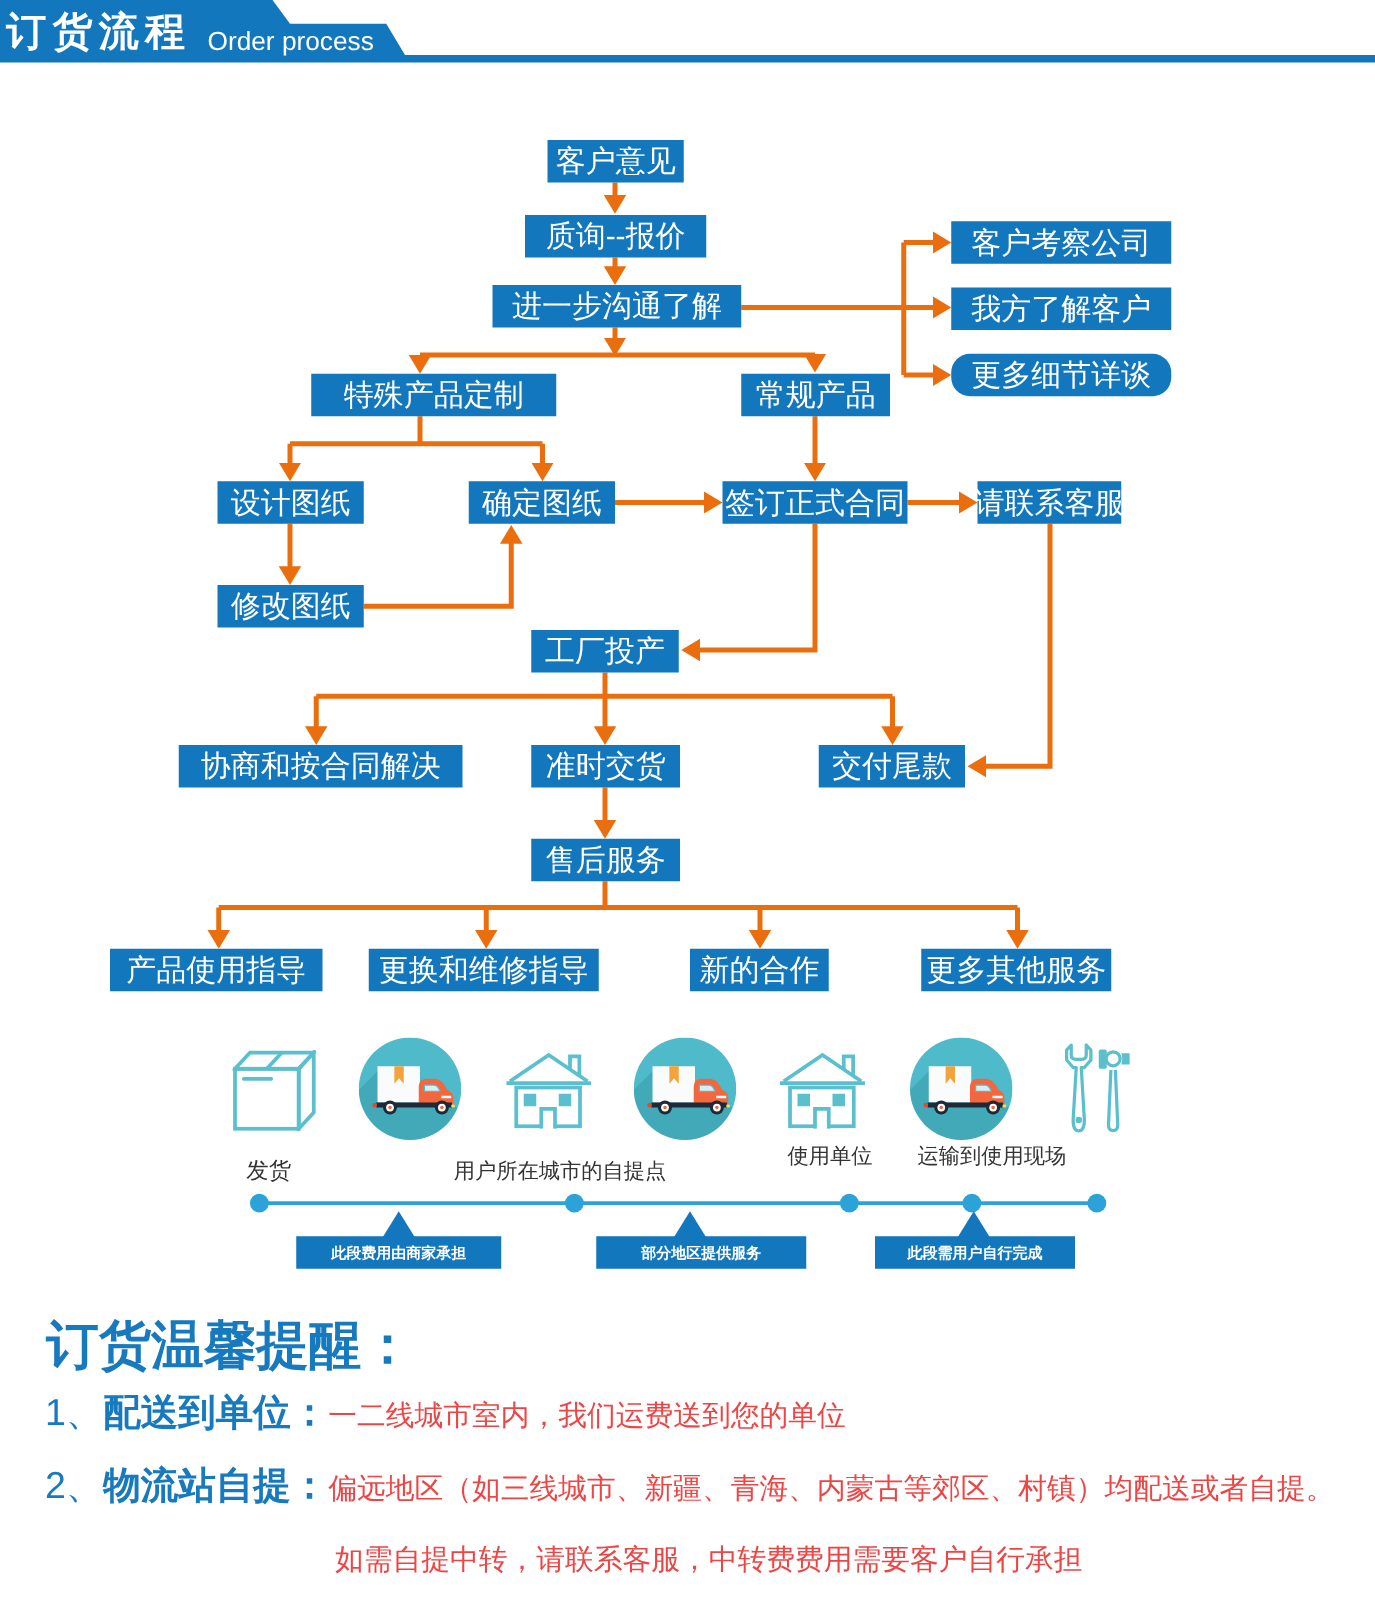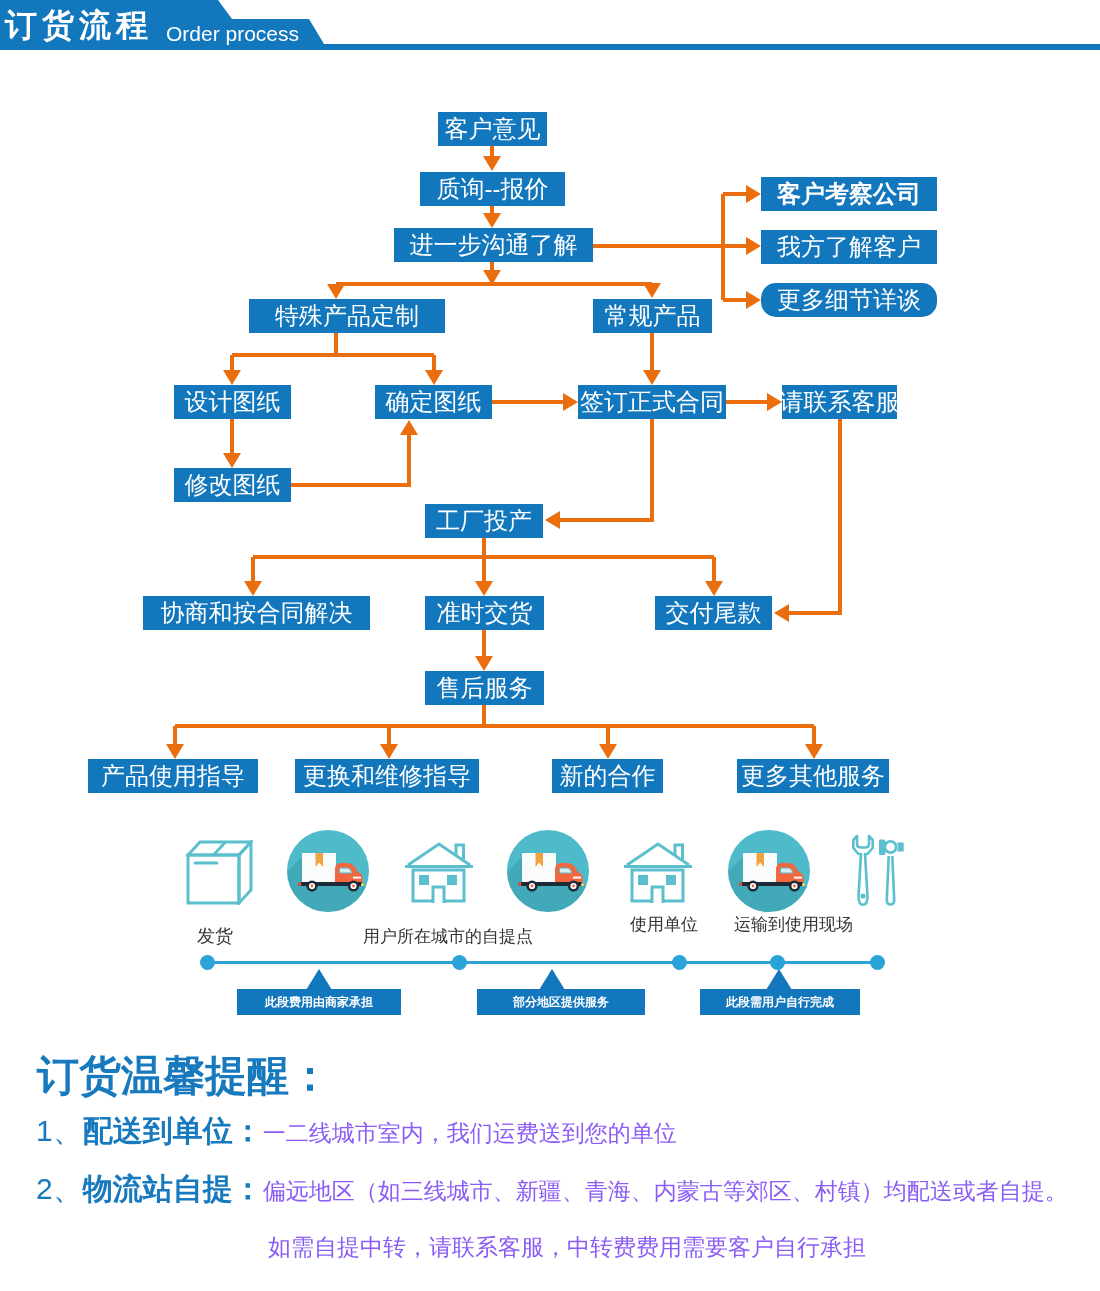--- a/index.html
+++ b/index.html
@@ -26,21 +26,21 @@
            white-space:nowrap;}
   .callout .tri{position:absolute;top:-20px;width:0;height:0;
            border-left:13px solid transparent;border-right:13px solid transparent;
            border-bottom:21px solid #1277BD;}
   
   .rem-title{position:absolute;left:37px;top:1048px;font-size:42px;font-weight:700;
              color:#1779BE;white-space:nowrap;}
   .rem-row{position:absolute;white-space:nowrap;line-height:34px;}
   .rem-num{font-size:30px;color:#1779BE;font-weight:400;}
   .rem-lbl{font-size:30px;color:#1779BE;font-weight:700;}
-  .rem-txt{font-size:23px;color:#8b5cf6;}
+  .rem-txt{font-size:23px;color:#ef4444;}
 </style>
 </head>
 <body>
 
 <div id="stage">
 
   <svg id="header-banner-svg" width="1100" height="52" viewBox="0 0 1100 52">
     <polygon points="0,0 218,0 232,19 309,19 324,44 1100,44 1100,50 0,50" fill="#1277BD"></polygon>
   </svg>
   <div class="hdr-zh">订货流程</div>
@@ -86,21 +86,21 @@
       <path d="M175,726 V746" marker-end="url(#ah)"></path>
       <path d="M389,726 V746" marker-end="url(#ah)"></path>
       <path d="M608,726 V746" marker-end="url(#ah)"></path>
       <path d="M814,726 V746" marker-end="url(#ah)"></path>
     </g>
   </svg>
 
   <div class="fnode" style="left:438px;top:112px;width:109px;">客户意见</div>
   <div class="fnode" style="left:420px;top:172px;width:145px;">质询--报价</div>
   <div class="fnode" style="left:394px;top:228px;width:199px;">进一步沟通了解</div>
-  <div class="fnode" style="left:761px;top:177px;width:176px;font-weight:bold;">客户考察公司</div>
+  <div class="fnode" style="left:761px;top:177px;width:176px;">客户考察公司</div>
   <div class="fnode" style="left:761px;top:230px;width:176px;">我方了解客户</div>
   <div class="fnode" style="left:761px;top:283px;width:176px;border-radius:15px;">更多细节详谈</div>
   <div class="fnode" style="left:249px;top:299px;width:196px;">特殊产品定制</div>
   <div class="fnode" style="left:593px;top:299px;width:119px;">常规产品</div>
   <div class="fnode" style="left:174px;top:385px;width:117px;">设计图纸</div>
   <div class="fnode" style="left:375px;top:385px;width:117px;">确定图纸</div>
   <div class="fnode" style="left:578px;top:385px;width:148px;">签订正式合同</div>
   <div class="fnode" style="left:782px;top:385px;width:115px;">请联系客服</div>
   <div class="fnode" style="left:174px;top:468px;width:117px;">修改图纸</div>
   <div class="fnode" style="left:425px;top:504px;width:118px;">工厂投产</div>

